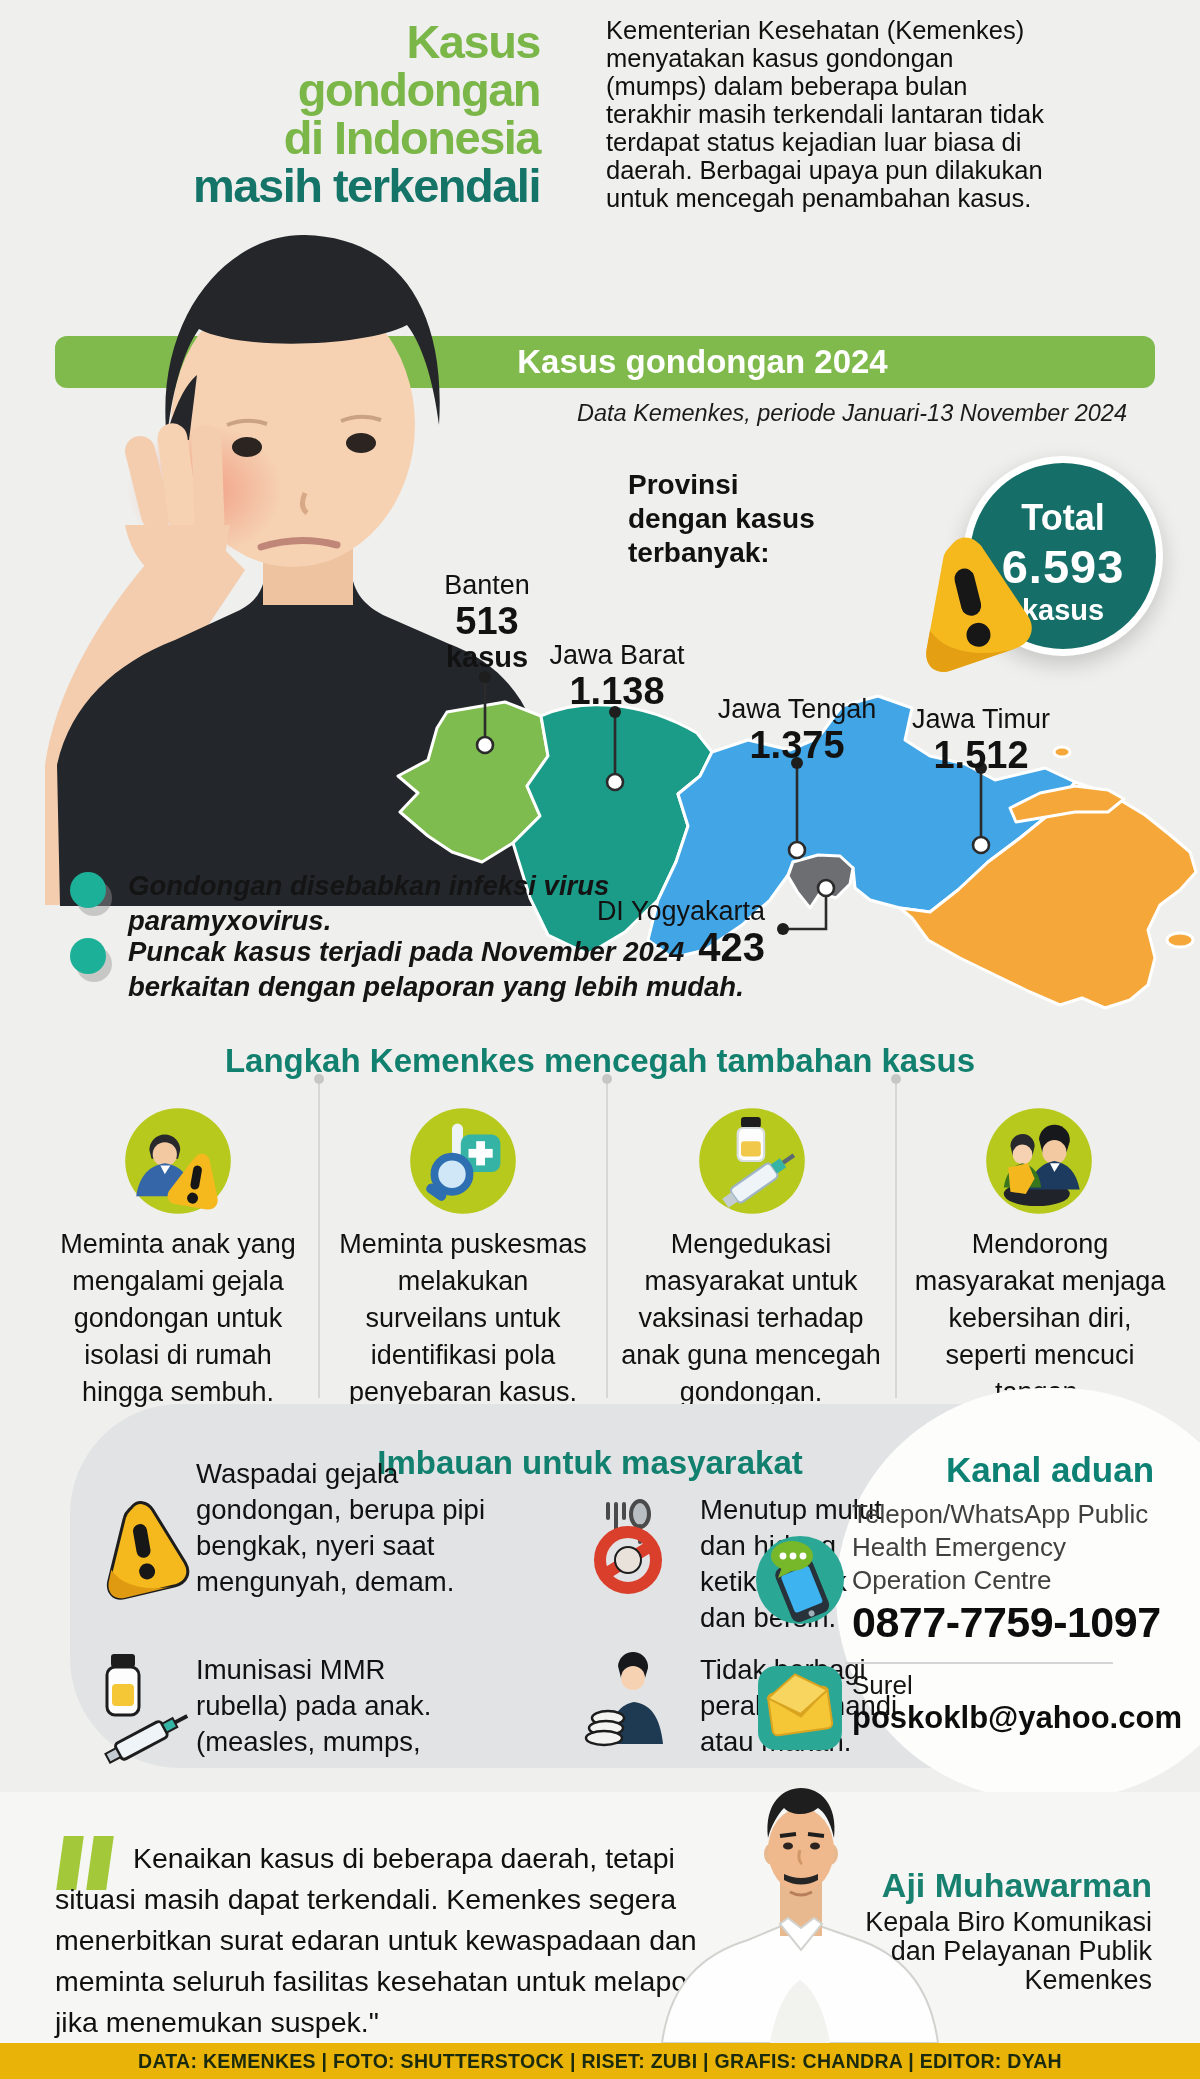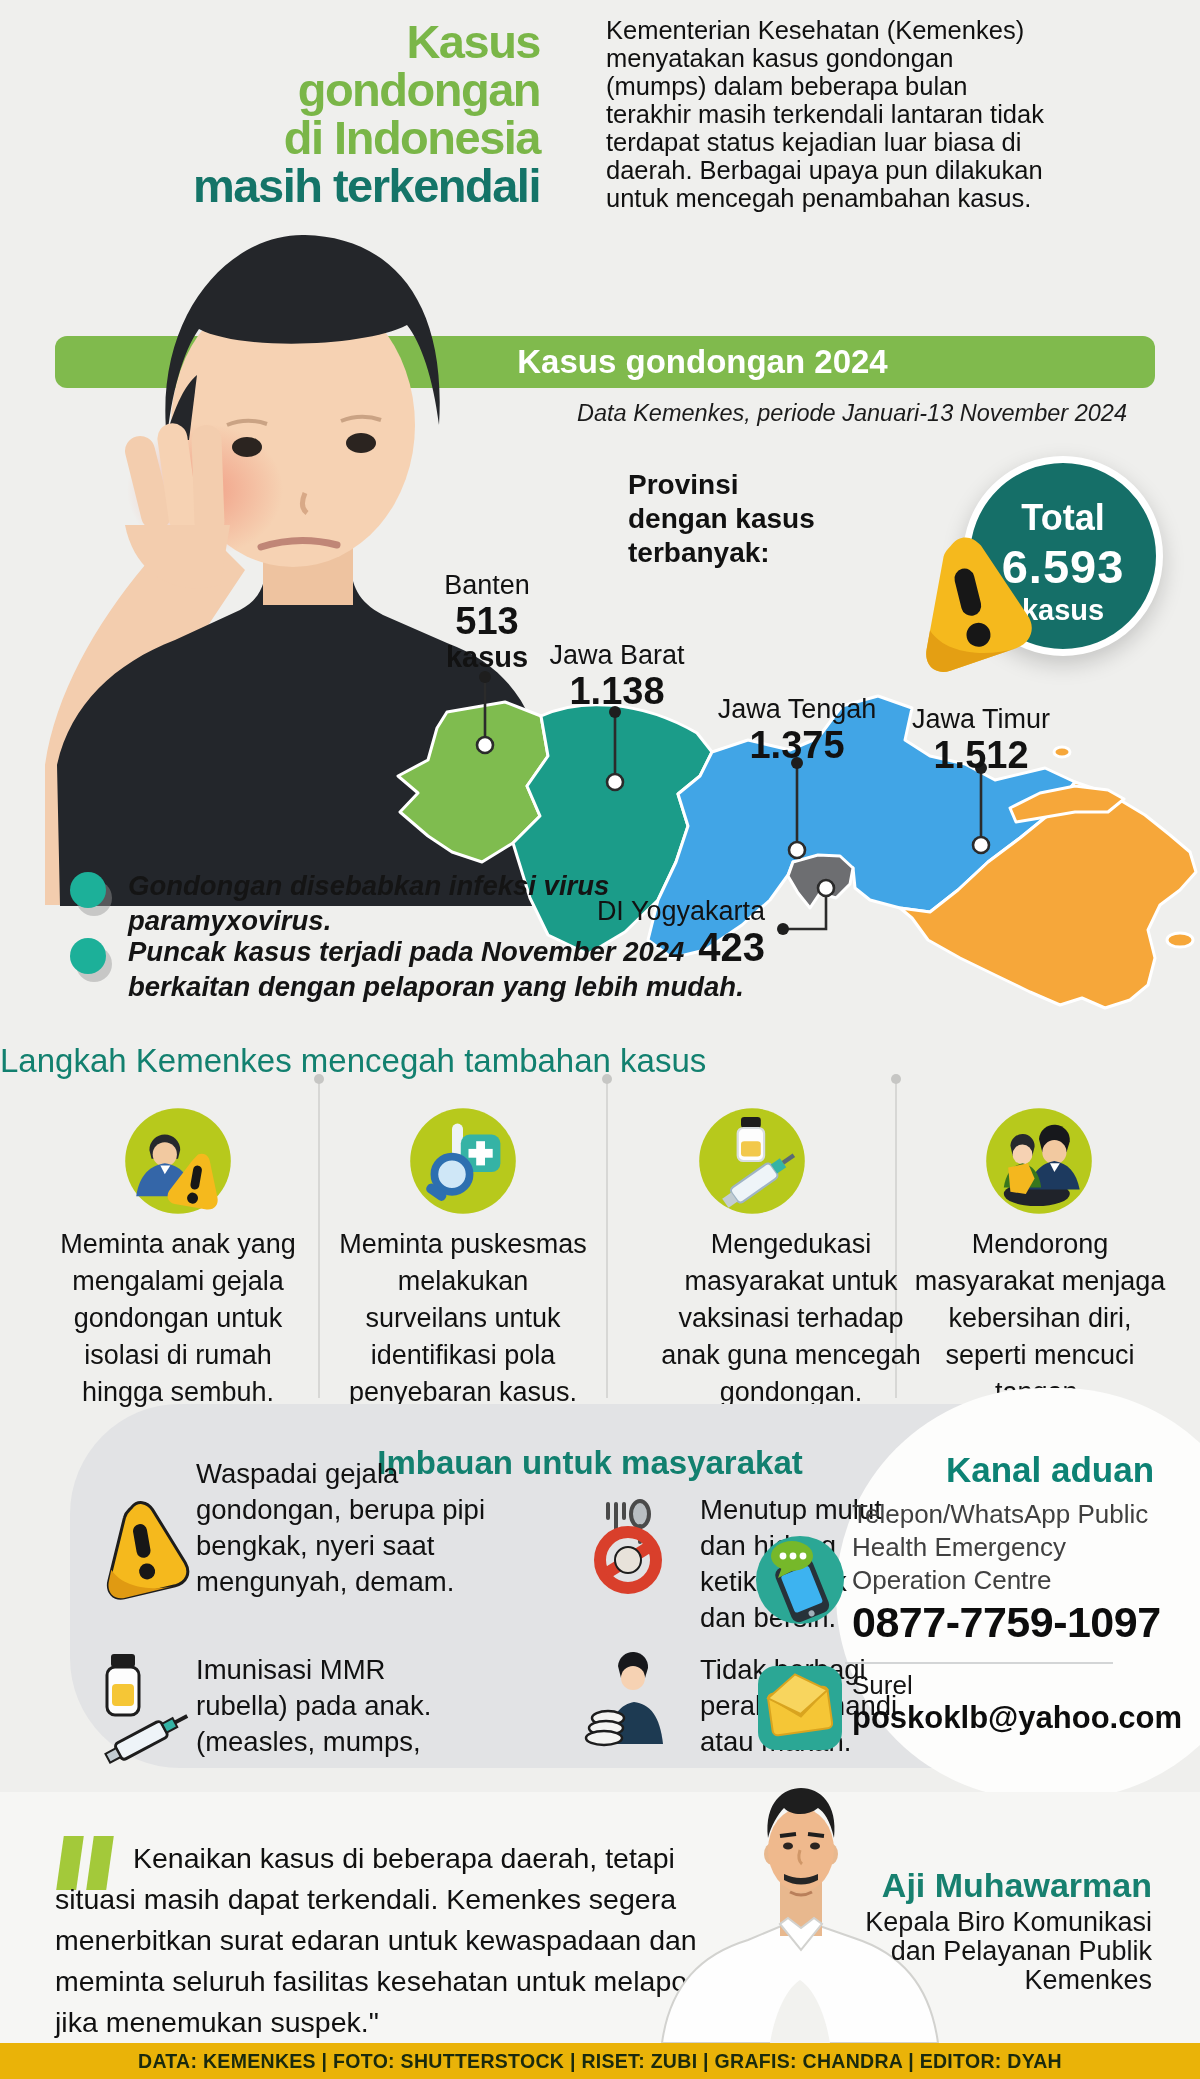--- a/index.html
+++ b/index.html
@@ -47,22 +47,22 @@
   .lbl-diy{left:555px;top:896px;width:210px;text-align:right;}
   .lbl-diy .nm{font-size:27px;}
   .lbl-diy .vl{font-weight:700;font-size:40px;}
 
   
   .fact{left:128px;width:620px;font-weight:700;font-style:italic;font-size:27.5px;line-height:35px;color:#141414;}
   .fact-dot{left:70px;width:36px;height:36px;border-radius:50%;background:#1cb099;
     box-shadow:6px 8px 0 rgba(150,150,150,.45);}
 
   
-  .steps-title{left:0;top:1042px;width:1200px;text-align:left;color:#12806f;
-    font-weight:400;font-size:33px;}
+  .steps-title{left:0;top:1042px;width:1200px;text-align:center;color:#12806f;
+    font-weight:700;font-size:33px;}
   .step-divider{top:1080px;width:2px;height:318px;background:#d7d7d5;}
   .step-divider .dd{position:absolute;left:-4px;top:-6px;width:10px;height:10px;border-radius:50%;background:#c6c6c4;}
   .step-col{top:1226px;width:268px;text-align:center;font-size:27px;line-height:37px;color:#111;}
   .step-icon{top:1106px;}
 
   
   .adv-panel{left:70px;top:1404px;width:1060px;height:364px;background:#e2e3e5;border-radius:110px;}
   .white-blob{left:836px;top:1388px;width:430px;height:412px;background:#fdfdfc;border-radius:206px;}
   .adv-title{left:160px;top:1444px;width:860px;text-align:left;color:#12806f;font-weight:700;font-size:33px;}
   .adv-text{font-size:27.5px;line-height:36px;color:#111;}
@@ -306,21 +306,21 @@
       <div>isolasi di rumah</div>
       <div>hingga sembuh.</div>
     </div>
   <div class="abs step-col" style="left:329px;">
       <div>Meminta puskesmas</div>
       <div>melakukan</div>
       <div>surveilans untuk</div>
       <div>identifikasi pola</div>
       <div>penyebaran kasus.</div>
     </div>
-  <div class="abs step-col" style="left:617px;margin-left:40px;">
+  <div class="abs step-col" style="left:617px;">
       <div>Mengedukasi</div>
       <div>masyarakat untuk</div>
       <div>vaksinasi terhadap</div>
       <div>anak guna mencegah</div>
       <div>gondongan.</div>
     </div>
   <div class="abs step-col" style="left:906px;">
       <div>Mendorong</div>
       <div>masyarakat menjaga</div>
       <div>kebersihan diri,</div>

